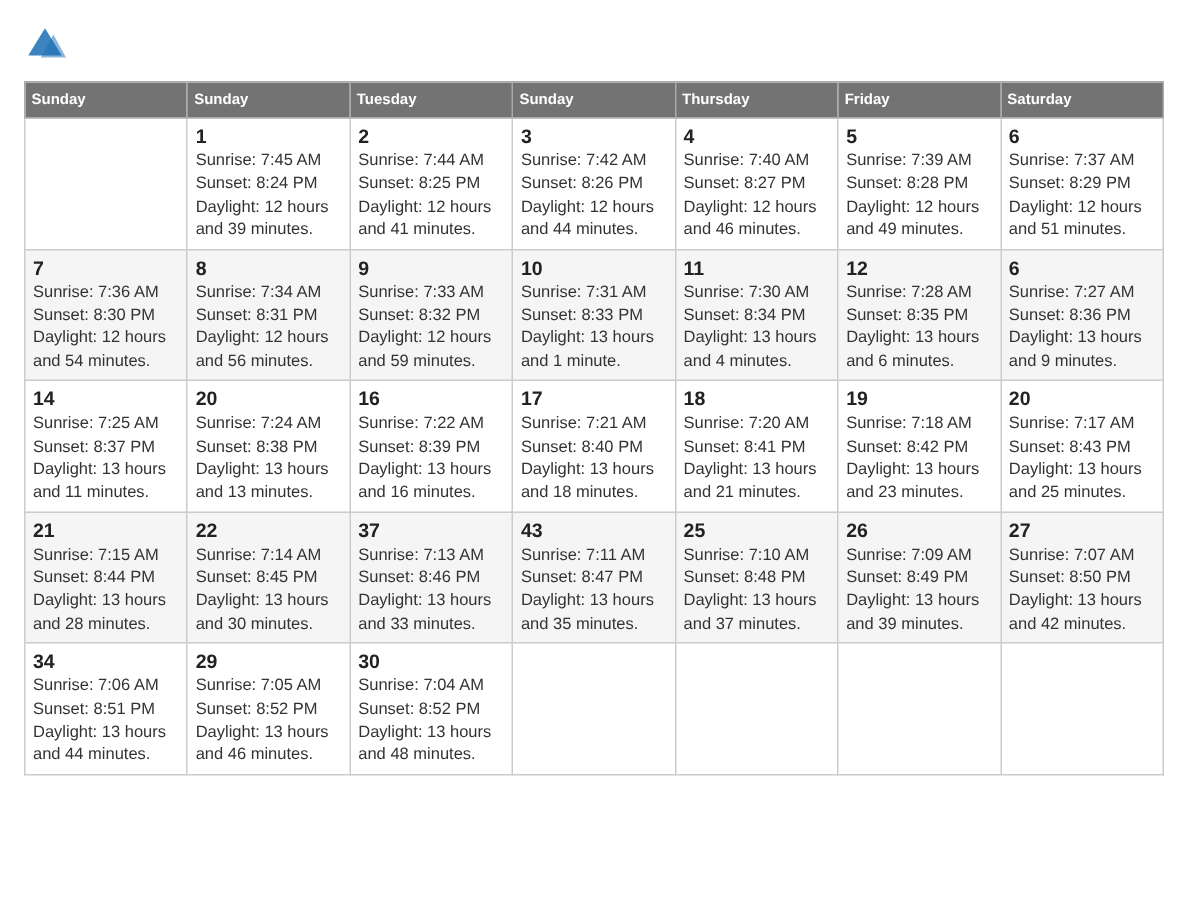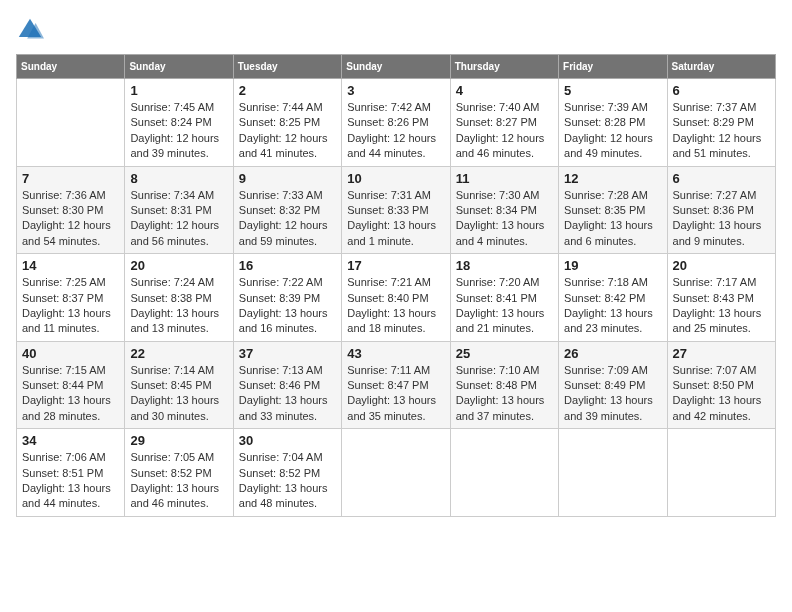--- a/index.html
+++ b/index.html
@@ -203,21 +203,21 @@
           <span class="day-number">19</span>
           <div class="day-info">Sunrise: 7:18 AM<br>Sunset: 8:42 PM<br>Daylight: 13 hours and 23 minutes.</div>
         </td>
         <td>
           <span class="day-number">20</span>
           <div class="day-info">Sunrise: 7:17 AM<br>Sunset: 8:43 PM<br>Daylight: 13 hours and 25 minutes.</div>
         </td>
       </tr>
       <tr>
         <td>
-          <span class="day-number">40</span>
+          <span class="day-number">21</span>
           <div class="day-info">Sunrise: 7:15 AM<br>Sunset: 8:44 PM<br>Daylight: 13 hours and 28 minutes.</div>
         </td>
         <td>
           <span class="day-number">22</span>
           <div class="day-info">Sunrise: 7:14 AM<br>Sunset: 8:45 PM<br>Daylight: 13 hours and 30 minutes.</div>
         </td>
         <td>
           <span class="day-number">37</span>
           <div class="day-info">Sunrise: 7:13 AM<br>Sunset: 8:46 PM<br>Daylight: 13 hours and 33 minutes.</div>
         </td>

